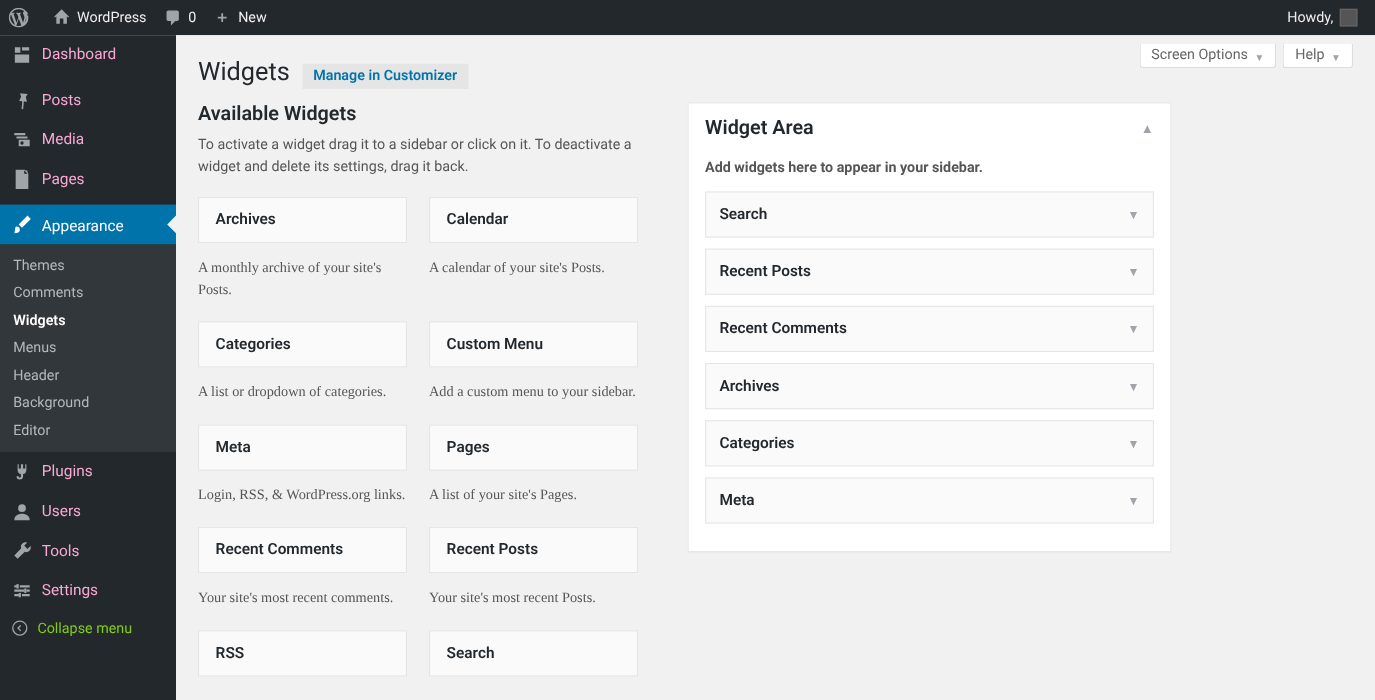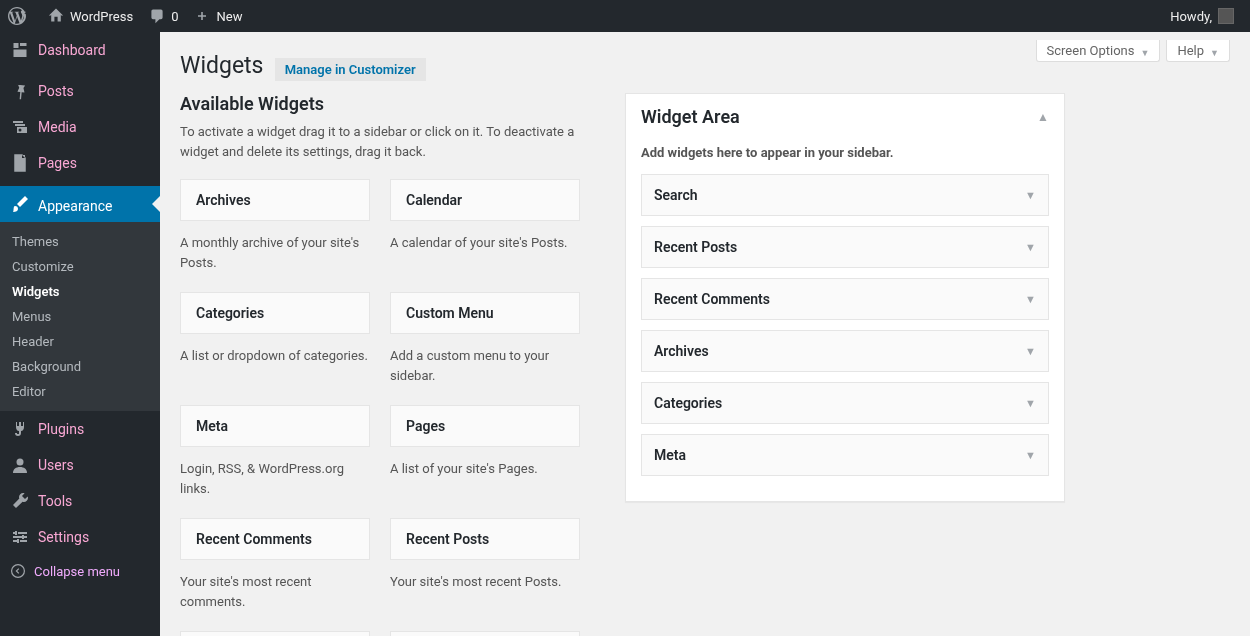--- a/index.html
+++ b/index.html
@@ -20,21 +20,21 @@
 
 
 .menu-item { display: flex; align-items: center; padding: 8px 10px; color: #f9a8d4; cursor: pointer; font-size: 14px; }
 .menu-item .micon { width: 20px; height: 20px; margin-right: 8px; display: inline-flex; align-items: center; justify-content: center; color: #a0a5aa; }
 .menu-item.current { background: #0073aa; color: #fff; position: relative; align-items: flex-end; }
 .menu-item.current .micon { color: #fff; }
 .menu-item.current::after { content: ""; position: absolute; right: 0; top: 50%; margin-top: -8px; border: 8px solid transparent; border-right-color: #f1f1f1; }
 .submenu { background: #32373c; padding: 7px 0; }
 .submenu-item { padding: 5px 12px; color: #b4b9be; cursor: pointer; font-size: 13px; }
 .submenu-item.current { color: #fff; font-weight: 600; }
-.collapse { padding: 8px 10px; color: #f0abfc; display: flex; align-items: center; cursor: pointer; font-size: 13px; }
+.collapse { padding: 8px 10px; color: #84cc16; display: flex; align-items: center; cursor: pointer; font-size: 13px; }
 .collapse .micon { margin-right: 8px; }
 
 
 .screen-actions { position: absolute; right: 20px; top: 8px; display: flex; gap: 6px; }
 .screen-btn { background: #fff; border: 1px solid #ddd; padding: 3px 10px; font-size: 13px; color: #656565; cursor: pointer; border-top: none; border-radius: 0 0 3px 3px; display: flex; align-items: flex-end; gap: 6px; }
 .screen-btn .tri { font-size: 9px; color: #a0a5aa; }
 
 
 .content { padding: 10px 20px 40px 20px; }
 .page-title { font-size: 23px; font-weight: 400; color: #23282d; display: inline-block; margin: 10px 0 14px 0; }
@@ -43,21 +43,21 @@
 .cols { display: flex; gap: 45px; }
 .col-left { width: 400px; flex-shrink: 0; }
 .col-right { flex: 1; max-width: 440px; }
 
 .section-title { font-size: 18px; font-weight: 600; color: #23282d; margin-bottom: 8px; }
 .section-desc { font-size: 13px; color: #555; line-height: 1.5; margin-bottom: 18px; }
 
 .widget-grid { display: grid; grid-template-columns: 1fr 1fr; gap: 0 20px; }
 .awidget { margin-bottom: 4px; }
 .awidget-head { background: #fafafa; border: 1px solid #e5e5e5; padding: 12px 15px; font-size: 14px; font-weight: 600; color: #23282d; cursor: move; }
-.awidget-desc { padding: 12px 0 16px 0; font-size: 13px; color: #555; line-height: 1.5; }
+.awidget-desc { padding: 12px 0 16px 0; font-size: 13px; color: #555; line-height: 1.5; font-family: Liberation Serif, serif; }
 
 .widget-area { background: #fff; border: 1px solid #e5e5e5; box-shadow: 0 1px 1px rgba(0,0,0,0.04); padding: 12px 15px 15px 15px; }
 .wa-head { display: flex; justify-content: space-between; align-items: center; cursor: pointer; margin-bottom: 18px; }
 .wa-title { font-size: 18px; font-weight: 600; color: #23282d; }
 .wa-toggle { color: #a0a5aa; font-size: 12px; }
 .wa-desc { font-size: 13px; color: #555; margin-bottom: 14px; font-weight: bold; }
 .wa-widget { background: #fafafa; border: 1px solid #e5e5e5; padding: 12px 12px; display: flex; justify-content: space-between; align-items: center; font-size: 14px; font-weight: 600; color: #23282d; margin-bottom: 10px; cursor: pointer; gap: 35px; }
 .wa-widget .tri { color: #a0a5aa; font-size: 11px; }
 
 svg { display: block; }
@@ -153,21 +153,21 @@
         <div class="menu-item current">
           <span class="micon">
             <svg width="20" height="20" viewBox="0 0 20 20" fill="#fff">
               <path d="M15 2l3 3-8 8c-1-1-2-2-3-3l8-8zM5 12c2 0 3 1 3 3s-2 3-5 3c1-1 0-6 2-6z"></path>
             </svg>
           </span>
           <span>Appearance</span>
         </div>
         <div class="submenu">
           <div class="submenu-item">Themes</div>
-          <div class="submenu-item">Customize</div>
+          <div class="submenu-item">Comments</div>
           <div class="submenu-item current">Widgets</div>
           <div class="submenu-item">Menus</div>
           <div class="submenu-item">Header</div>
           <div class="submenu-item">Background</div>
           <div class="submenu-item">Editor</div>
         </div>
         <div class="menu-item">
           <span class="micon">
             <svg width="20" height="20" viewBox="0 0 20 20" fill="#a0a5aa">
               <path d="M7 3v4h2V3h2v4h2V3h1v5c0 2-1 4-3 4v2c0 2-1 3-3 3s-3-1-3-3h2c0 1 0 1 1 1s1 0 1-1v-2c-2 0-3-2-3-4V3h1z"></path>

